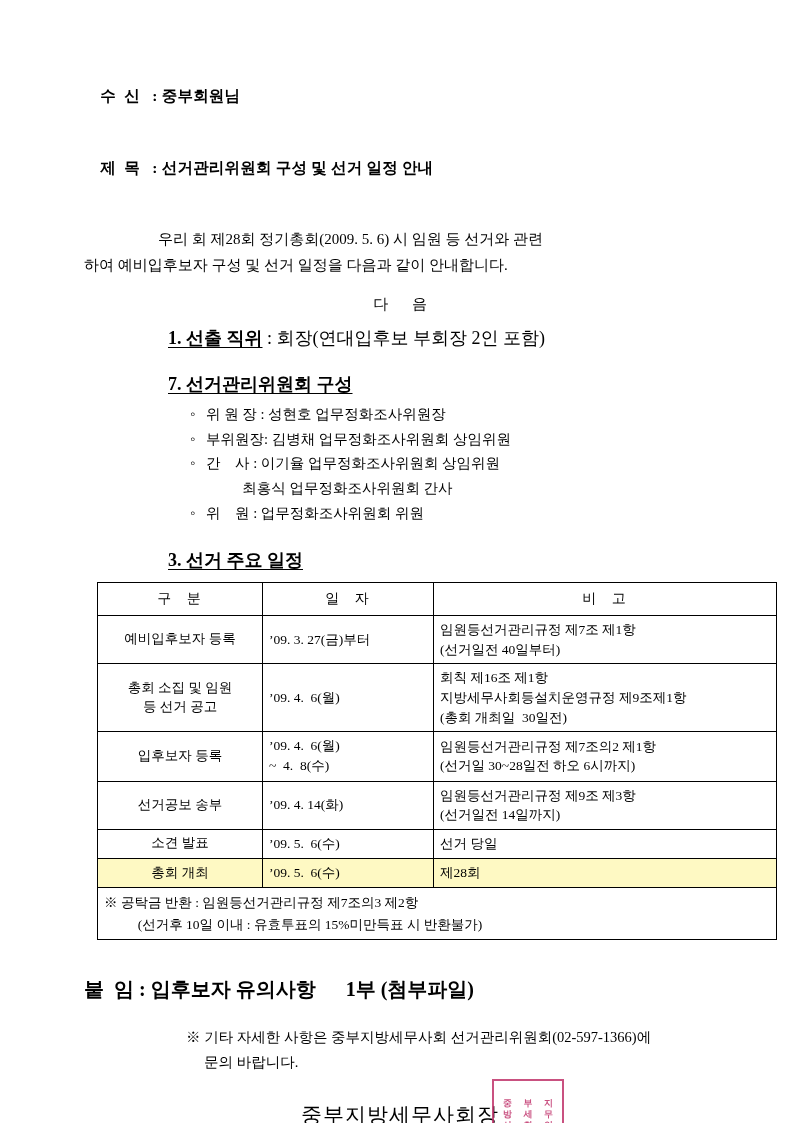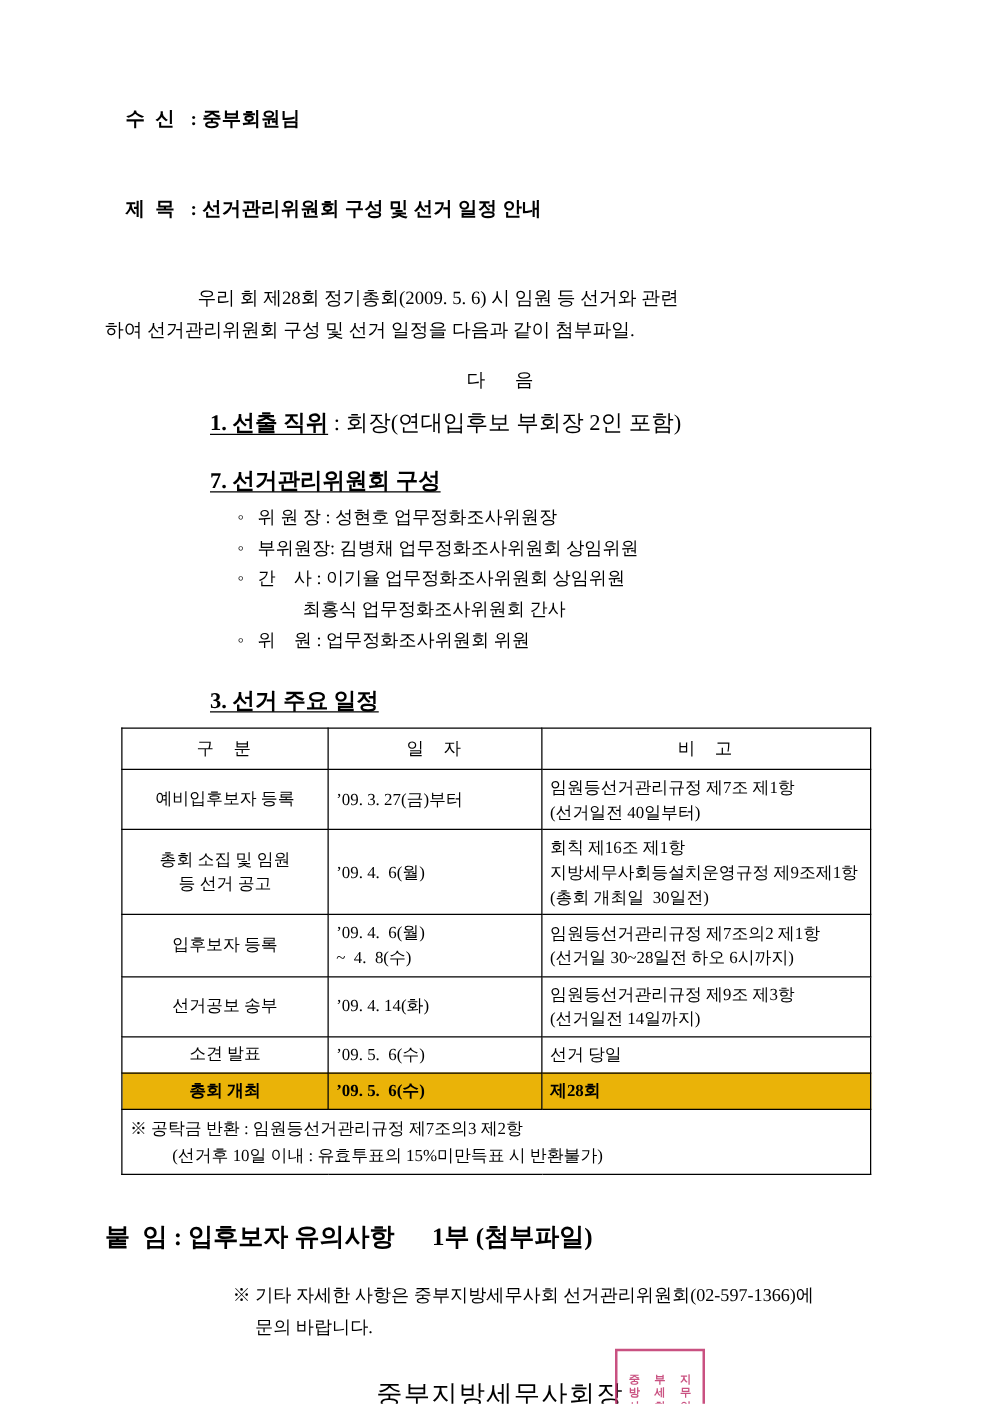--- a/index.html
+++ b/index.html
@@ -80,21 +80,21 @@
   .bullets .cont {
     white-space: pre;
   }
   .sect3 {
     margin-top: 22px;
   }
   table.schedule {
     margin-top: 10px;
     margin-left: 13px;
     border-collapse: collapse;
-    width: 600px;
+    width: 680px;
     font-size: 13.5px;
   }
   table.schedule td, table.schedule th {
     border: 1px solid #000000;
     padding: 4px 6px;
     vertical-align: middle;
     font-weight: normal;
   }
   table.schedule thead th {
     text-align: center;
@@ -111,22 +111,22 @@
     width: 158px;
     line-height: 1.5;
     white-space: pre;
   }
   td.c-note {
     line-height: 1.45;
     white-space: pre;
     padding-left: 8px;
   }
   tr.highlight td {
-    background: #eab308;
-    font-weight: bold;
+    background: #fef9c3;
+    font-weight: normal;
   }
   td.foot {
     padding: 6px 6px 8px 10px;
     line-height: 1.6;
     white-space: pre;
     font-size: 13.5px;
   }
   .attach {
     margin-top: 36px;
     font-size: 20px;
@@ -184,21 +184,21 @@
 
   <div class="hdr-line">
     <span class="hdr-label">수  신</span><span>: 중부회원님</span>
   </div>
   <div class="hdr-line">
     <span class="hdr-label">제  목</span><span>: 선거관리위원회 구성 및 선거 일정 안내</span>
   </div>
 
   <div class="body-para">
     <span class="indent"></span><span>우리 회 제28회 정기총회(2009. 5. 6) 시 임원 등 선거와 관련</span><br>
-    <span>하여 선거관리위원회 구성 및 선거 일정을 다음과 같이 첨부파일.</span>
+    <span>하여 예비입후보자 구성 및 선거 일정을 다음과 같이 안내합니다.</span>
   </div>
 
   <div class="center-title">다  음</div>
 
   <div class="sect">
     <span class="sect-head">1. 선출 직위</span><span class="sect-inline"> : 회장(연대입후보 부회장 2인 포함)</span>
   </div>
 
   <div class="sect sect3">
     <span class="sect-head">7. 선거관리위원회 구성</span>

